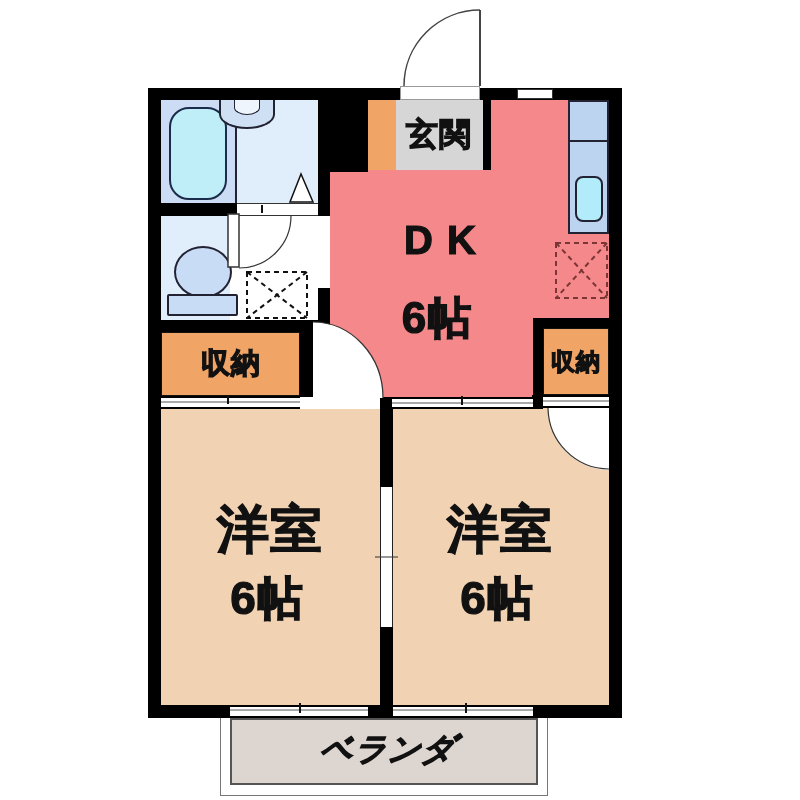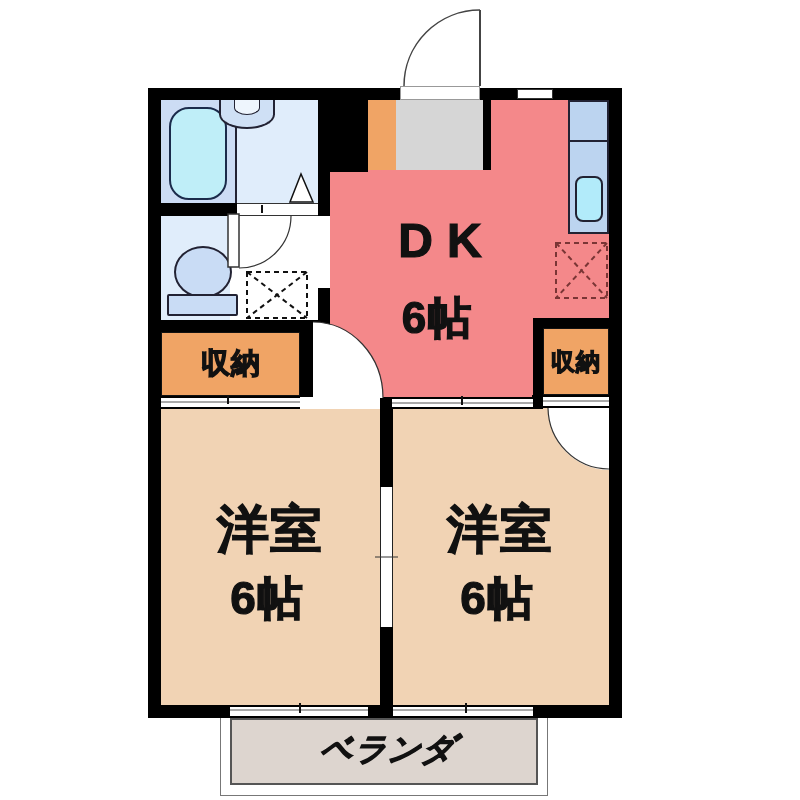--- a/index.html
+++ b/index.html
@@ -117,21 +117,22 @@
     <line x1="462" y1="396" x2="462" y2="405" stroke="#111" stroke-width="2"></line>
     <line x1="543" y1="401" x2="609" y2="401" stroke="#555" stroke-width="1"></line>
     <line x1="262" y1="205" x2="262" y2="213" stroke="#111" stroke-width="2"></line>
     <line x1="230" y1="710" x2="368" y2="710" stroke="#555" stroke-width="1"></line>
     <line x1="393" y1="710" x2="533" y2="710" stroke="#555" stroke-width="1"></line>
     <line x1="300" y1="703" x2="300" y2="713" stroke="#111" stroke-width="2"></line>
     <line x1="466" y1="703" x2="466" y2="713" stroke="#111" stroke-width="2"></line>
     <line x1="375" y1="557" x2="398" y2="557" stroke="#333" stroke-width="1"></line>
   </svg>
 
-  <div class="lbl" style="left:447px;top:240px;font-size:48px;letter-spacing:14px;">DK</div>
+  <div class="lbl" style="left:439px;top:135px;font-size:32px;">玄関</div>
+  <div class="lbl" style="left:447px;top:240px;font-size:40px;letter-spacing:14px;">DK</div>
   <div class="lbl" style="left:437px;top:318px;font-size:44px;">6帖</div>
   <div class="lbl" style="left:231px;top:364px;font-size:29px;">収納</div>
   <div class="lbl" style="left:576px;top:362px;font-size:24px;">収納</div>
   <div class="lbl" style="left:270px;top:530px;font-size:52px;">洋室</div>
   <div class="lbl" style="left:267px;top:599px;font-size:46px;">6帖</div>
   <div class="lbl" style="left:500px;top:530px;font-size:52px;">洋室</div>
   <div class="lbl" style="left:497px;top:599px;font-size:46px;">6帖</div>
   <div class="lbl" style="left:388px;top:750px;font-size:32px;font-style:italic;transform:translate(-50%,-50%) skewX(-8deg);">ベランダ</div>
 
 </div>

